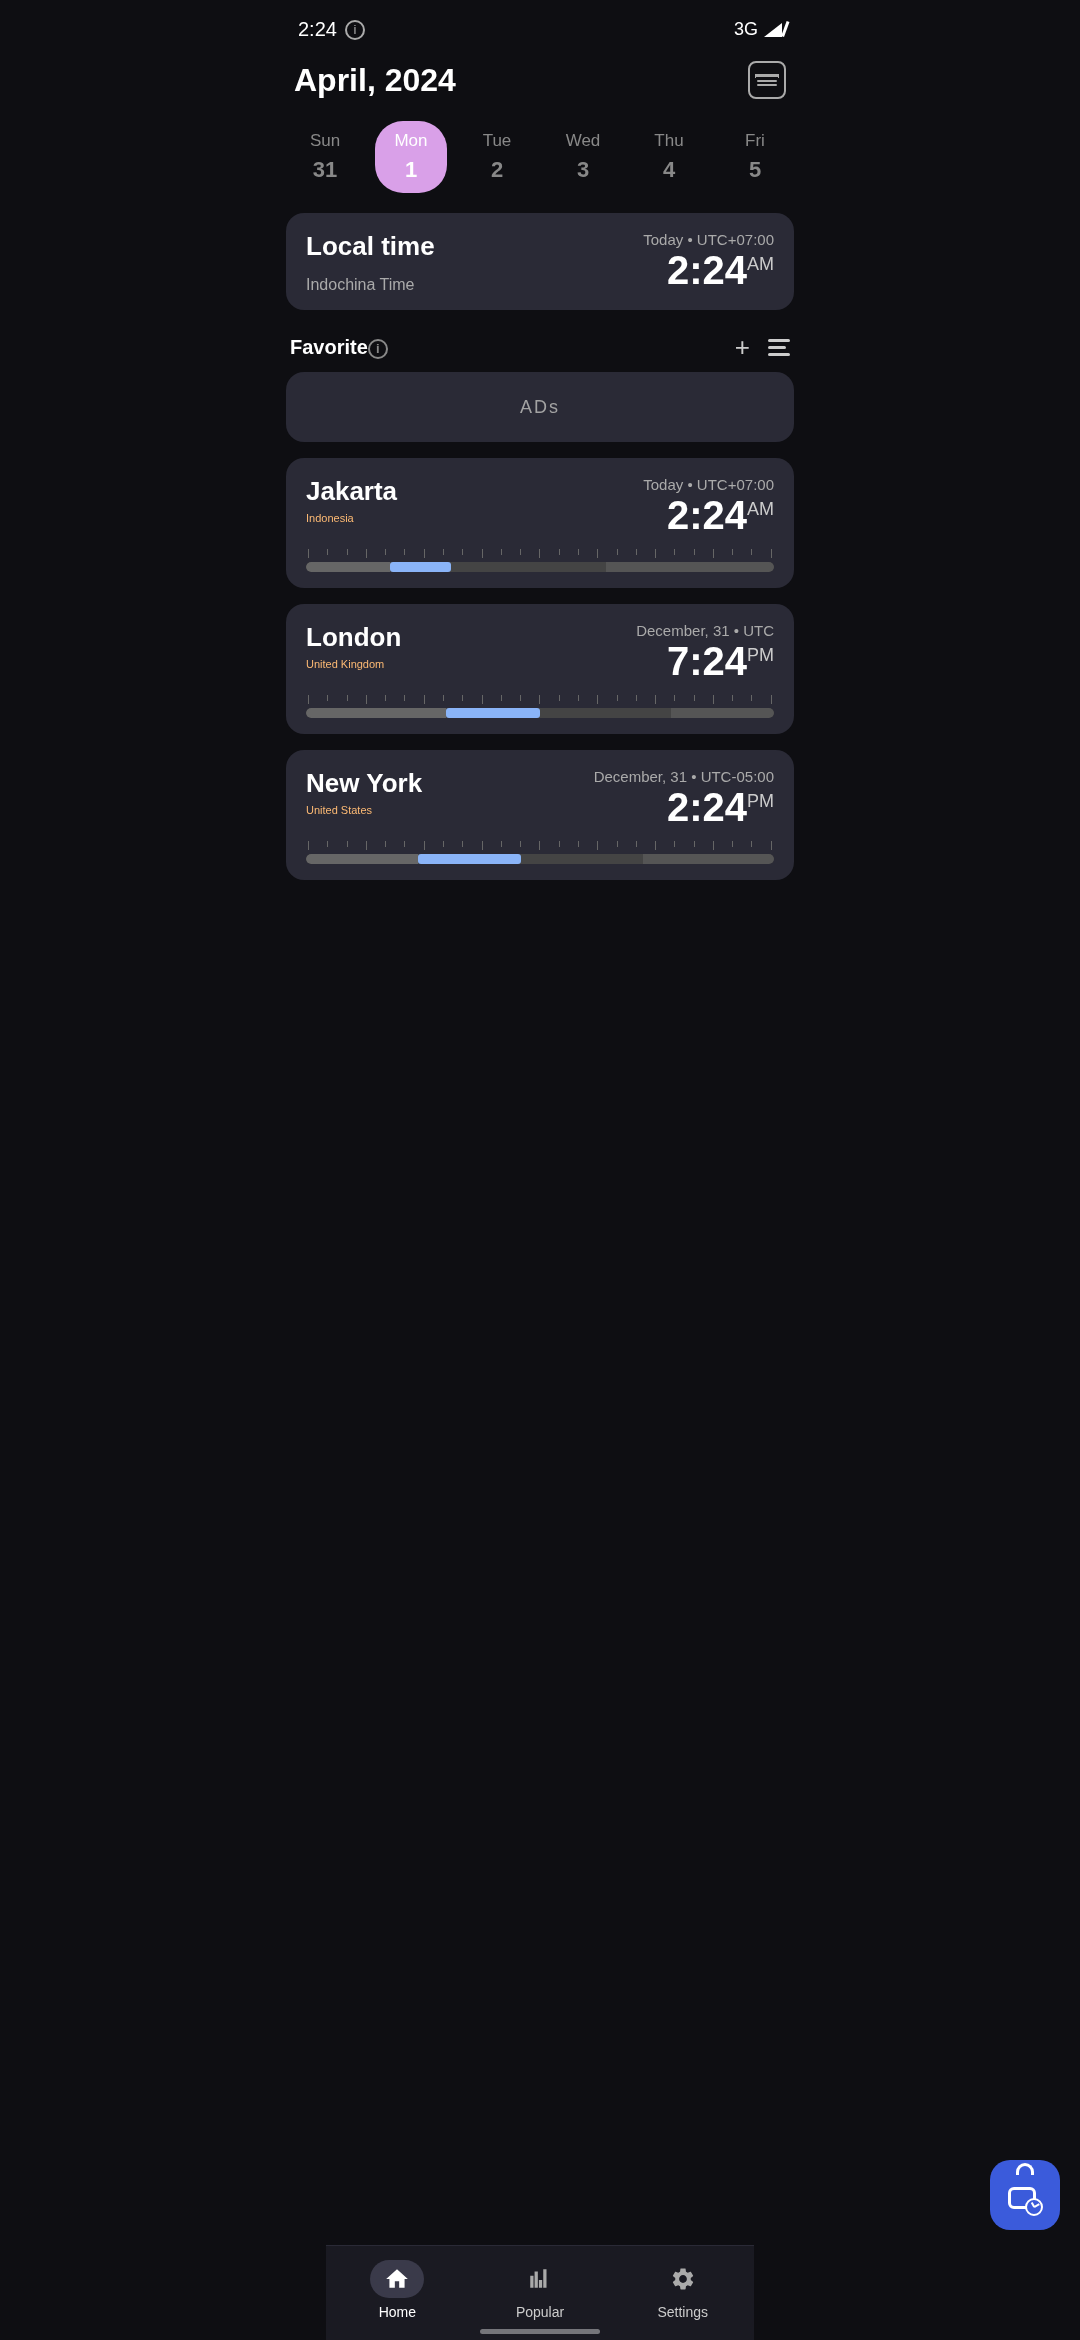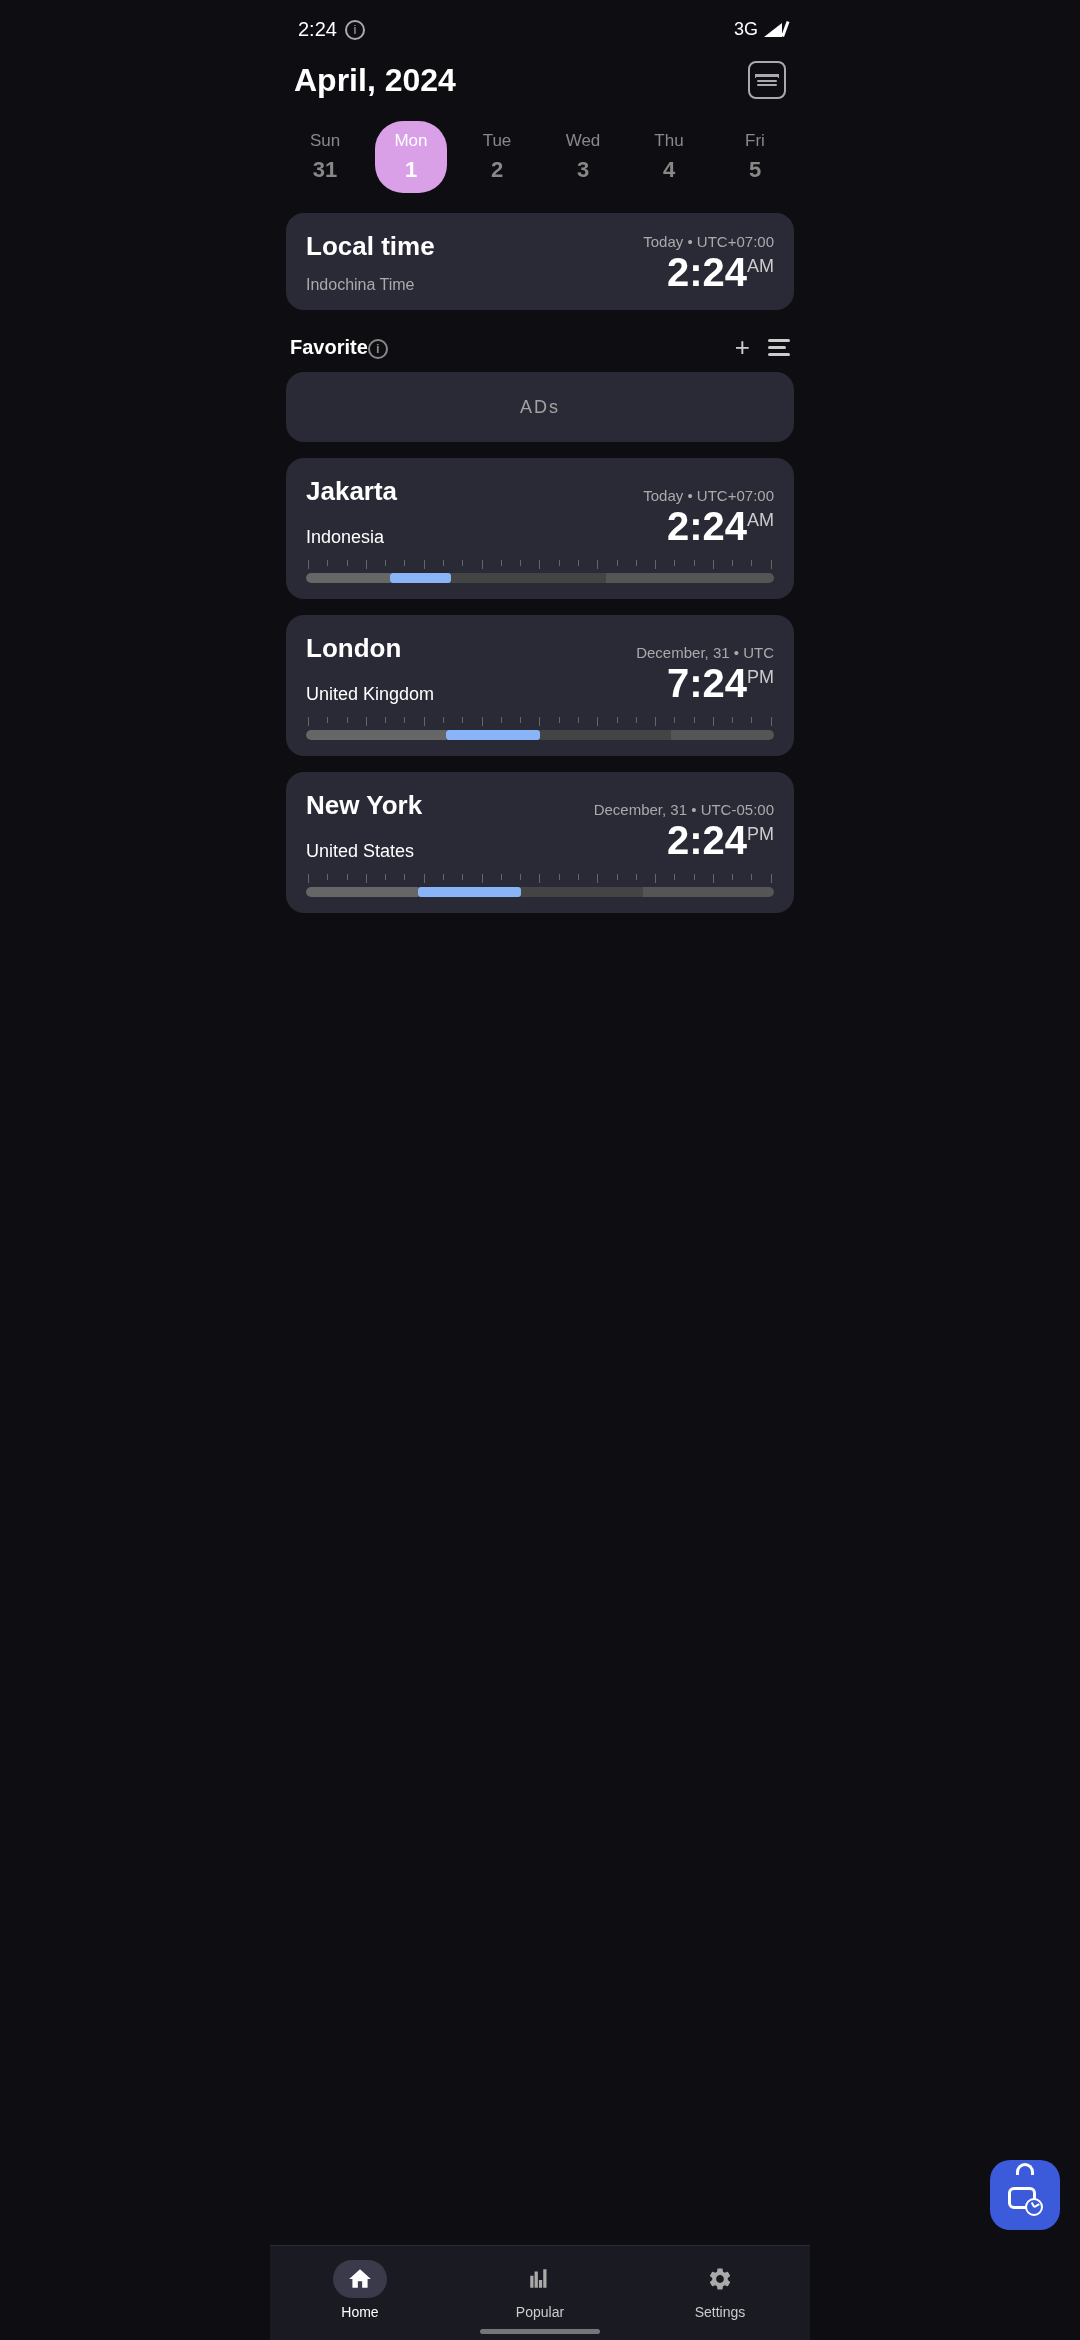--- a/index.html
+++ b/index.html
@@ -148,31 +148,31 @@
     .card {
       background: #2a2a36;
       border-radius: 18px;
       margin: 0 16px 16px;
       padding: 18px 20px 16px;
     }
 
     .card-header {
       display: flex;
       justify-content: space-between;
-      align-items: flex-end;
+      align-items: flex-start;
     }
     .card-city {
       font-size: 26px;
       font-weight: 700;
       color: #fff;
     }
     .card-country {
-      font-size: 18px;
-      color: #ffffff;
-      margin-top: 20px;
+      font-size: 11px;
+      color: #fdba74;
+      margin-top: 5px;
     }
     .card-right {
       text-align: right;
     }
     .card-date-label {
       font-size: 15px;
       color: #aaa;
     }
     .card-time {
       font-size: 40px;
@@ -359,21 +359,21 @@
       left: 50%;
       transform-origin: bottom center;
       transform: translateX(-50%) rotate(60deg);
     }
 
     
     .bottom-nav {
       position: fixed;
       bottom: 0; left: 50%;
       transform: translateX(-50%);
-      width: 540px;
+      width: 428px;
       background: #1a1a22;
       display: flex;
       justify-content: space-around;
       align-items: center;
       padding: 14px 0 20px;
       border-top: 1px solid #2a2a36;
     }
     .nav-item {
       display: flex;
       flex-direction: column;

